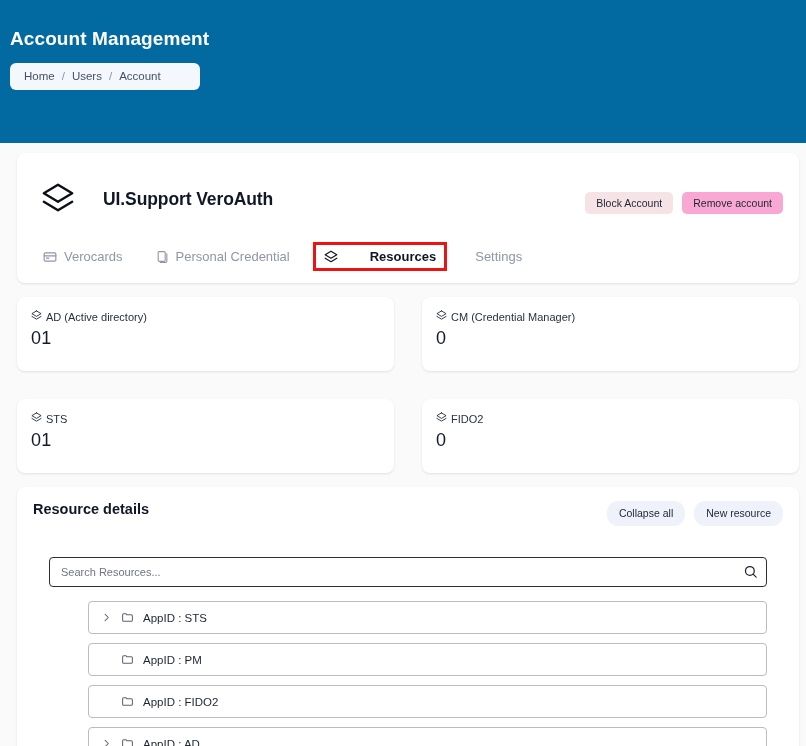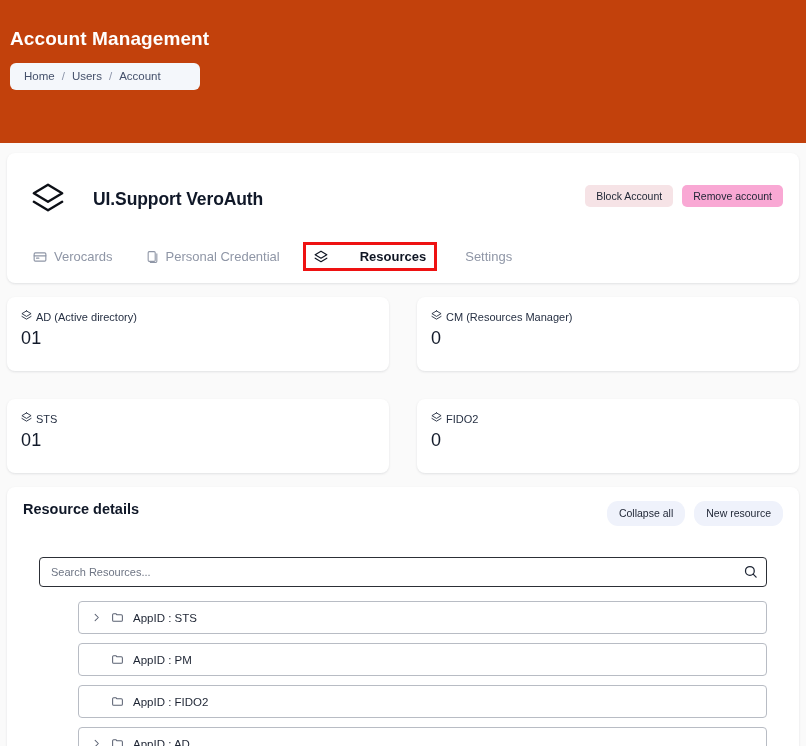--- a/index.html
+++ b/index.html
@@ -8,21 +8,21 @@
     width: 806px;
     height: 746px;
     background: #ffffff;
     font-family: "Liberation Sans", sans-serif;
     -webkit-font-smoothing: antialiased;
   }
 
   
   .banner {
     height: 143px;
-    background: #c2410c;
+    background: #0369a1;
     padding: 28px 0 0 10px;
     position: relative;
   }
   .banner-title {
     color: #ffffff;
     font-size: 19px;
     font-weight: bold;
     letter-spacing: 0.1px;
     line-height: 22px;
     margin-bottom: 13px;
@@ -44,21 +44,21 @@
   .crumb-sep {
     font-size: 11.5px;
     color: #8a93a8;
     margin: 0 7px;
     line-height: 27px;
   }
 
   
   .page {
     background: #fafafa;
-    padding: 10px 7px 0 7px;
+    padding: 10px 7px 0 17px;
     height: 603px;
   }
 
   .card {
     background: #ffffff;
     border-radius: 8px;
     box-shadow: 0 1px 3px rgba(16,24,40,0.07), 0 1px 2px rgba(16,24,40,0.04);
   }
 
   
@@ -97,20 +97,21 @@
     border: none;
     border-radius: 5px;
     font-size: 10.5px;
     font-family: "Liberation Sans", sans-serif;
     padding: 0 11px;
     height: 22px;
     line-height: 22px;
     cursor: pointer;
     white-space: nowrap;
     color: #1d2433;
+    margin-top: 7px;
   }
   .btn-block { background: #f6e3e6; }
   .btn-remove { background: #f9a8d4; }
 
   
   .tabs {
     display: flex;
     align-items: center;
     margin-top: 20px;
     padding-left: 6px;
@@ -342,21 +343,21 @@
     </div>
 
     <div class="card stat-card">
       <div class="stat-label">
         <span>
           <svg width="11" height="11" viewBox="0 0 24 24" fill="none" stroke="#263043" stroke-width="2" stroke-linecap="round" stroke-linejoin="round">
             <polygon points="12 2 22 8 12 14 2 8 12 2"></polygon>
             <polyline points="2 14 12 20 22 14"></polyline>
           </svg>
         </span>
-        <span>CM (Resources Manager)</span>
+        <span>CM (Credential Manager)</span>
       </div>
       <div class="stat-value">0</div>
     </div>
 
     <div class="card stat-card">
       <div class="stat-label">
         <span>
           <svg width="11" height="11" viewBox="0 0 24 24" fill="none" stroke="#263043" stroke-width="2" stroke-linecap="round" stroke-linejoin="round">
             <polygon points="12 2 22 8 12 14 2 8 12 2"></polygon>
             <polyline points="2 14 12 20 22 14"></polyline>

